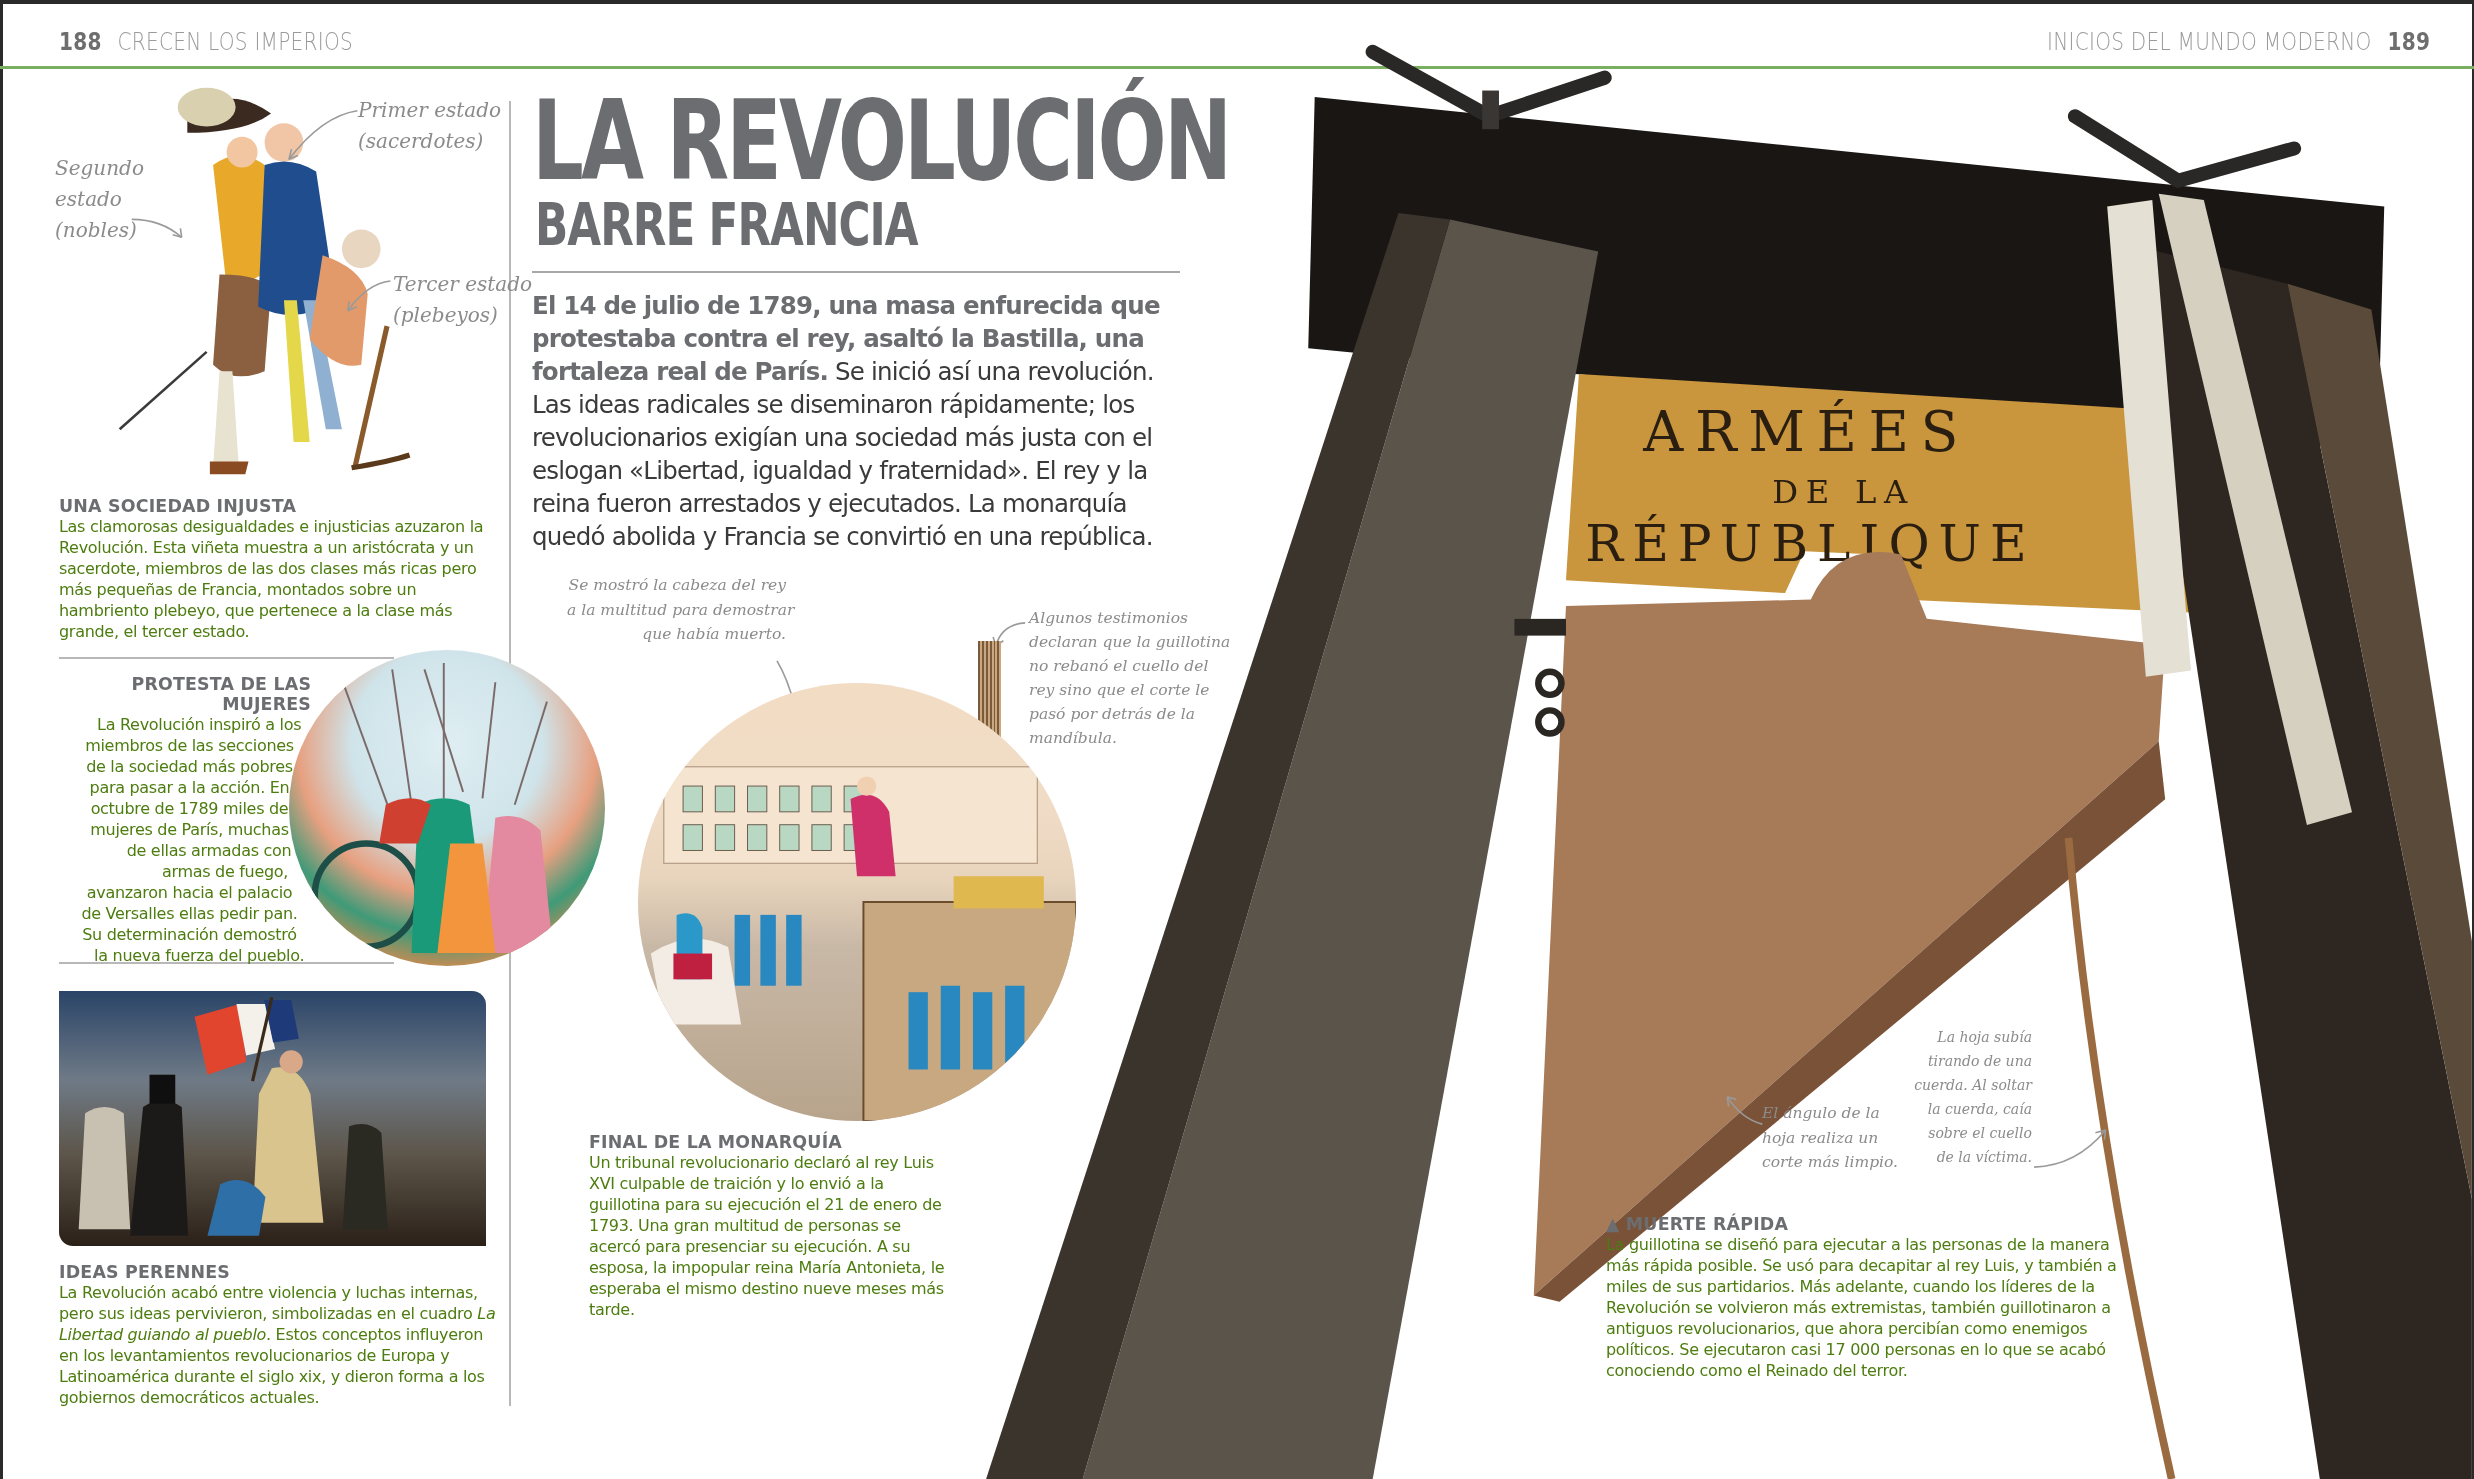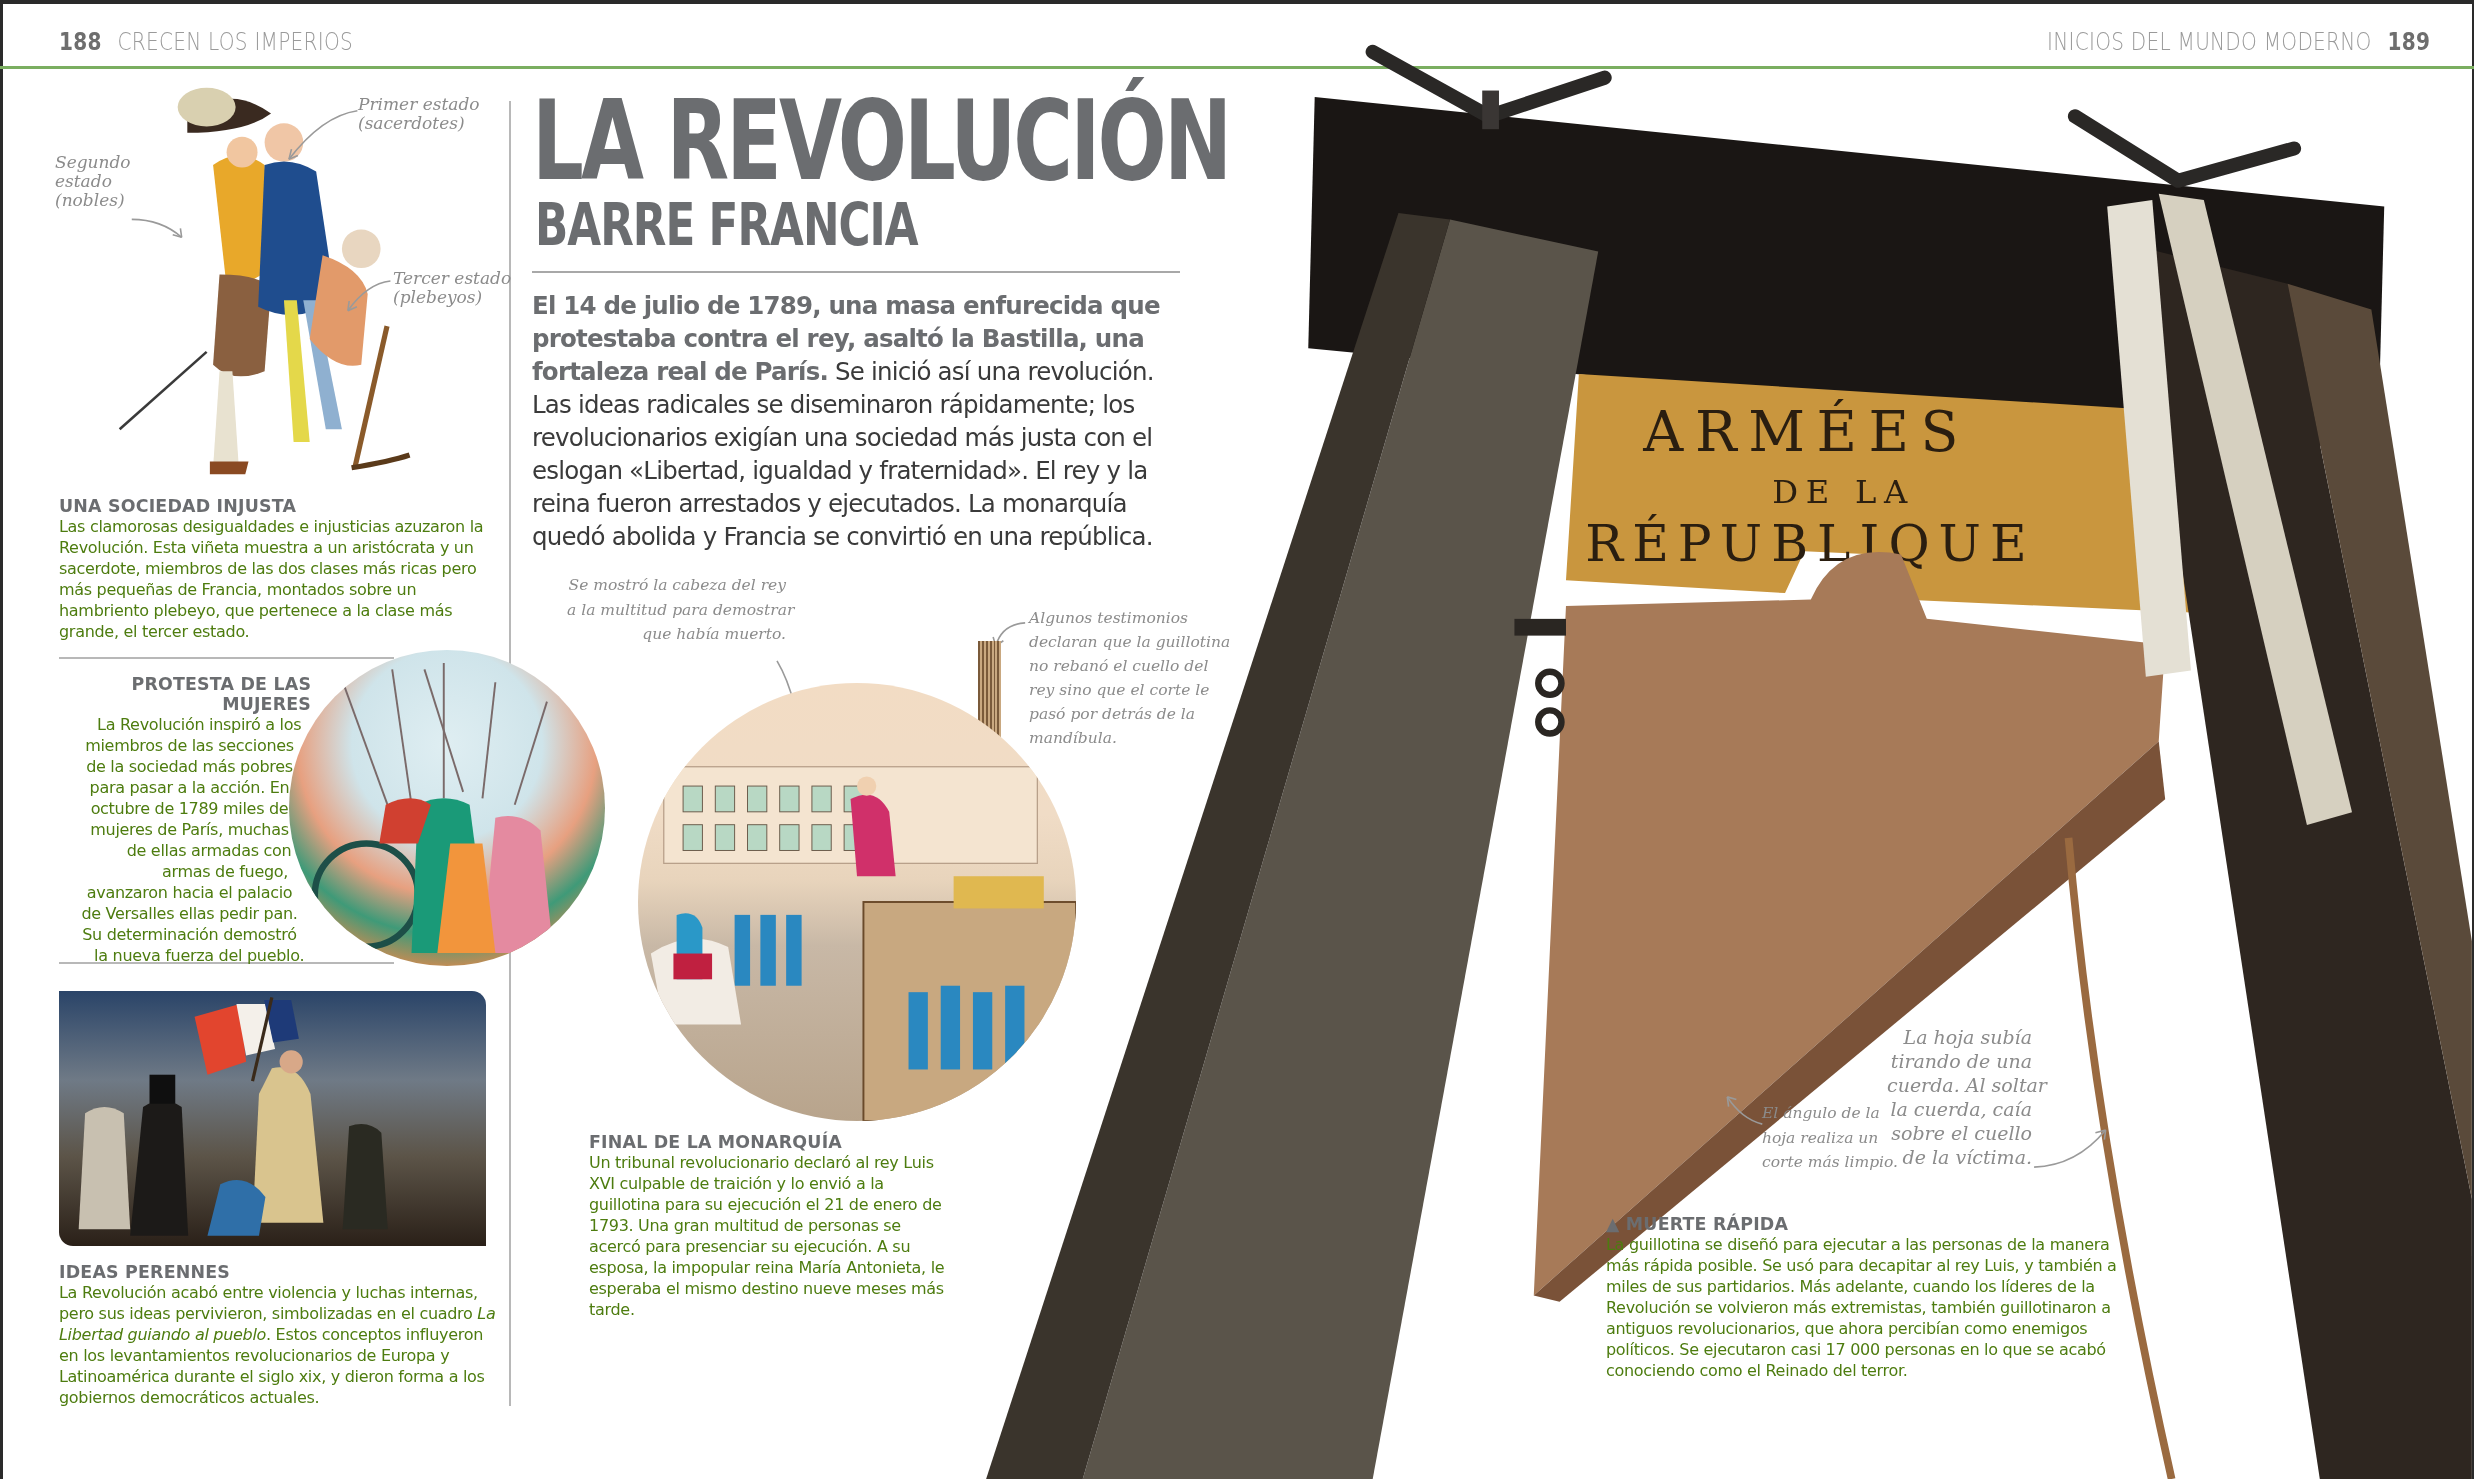--- a/index.html
+++ b/index.html
@@ -11,21 +11,21 @@
   .frame-left { position: absolute; left: 0; top: 0; width: 2.6px; height: 1479px; background: #2a2a2a; }
   .frame-right { position: absolute; right: 0; top: 0; width: 2.6px; height: 1479px; background: #2a2a2a; }
   .header-rule { position: absolute; left: 0; top: 66px; width: 2475px; height: 2.6px; background: #7aae60; }
   .folio { position: absolute; top: 27px; font-size: 24.5px; color: #9a9a9a; letter-spacing: 0.3px;
     font-family: "DejaVu Sans", sans-serif; font-weight: 300; transform: scaleX(0.82); }
   .folio b { color: #6e6e6e; font-weight: 700; margin: 0 19.3px; }
   .folio-left { left: 59px; transform-origin: left center; }
   .folio-right { right: 45px; transform-origin: right center; }
 
   .col-rule { position: absolute; background: #b8b8b8; }
-  .hand { font-family: "DejaVu Serif", serif; font-style: italic; color: #8b8b8b; font-size: 17px; line-height: 19px; }
+  .hand { font-family: "DejaVu Serif", serif; font-style: italic; color: #8b8b8b; font-size: 20px; line-height: 31px; }
   .cap-head { font-family: "DejaVu Sans", sans-serif; font-weight: 700; color: #6b6d70; font-size: 17.4px; letter-spacing: 0.2px; margin: 0; }
   .cap-body { font-family: "DejaVu Sans", sans-serif; font-size: 16px; line-height: 21px; color: #4d7c0f; margin: 0; letter-spacing: -0.3px; }
   .cap-body i { font-style: italic; }
 
   .title-main { position: absolute; left: 532px; top: 90px; font-family: "DejaVu Sans", sans-serif; font-weight: 700;
     font-size: 110px; line-height: 103px; color: #6b6d70; letter-spacing: -3.9px; transform: scaleX(0.74); transform-origin: left top; white-space: nowrap; }
   .title-sub { position: absolute; left: 535px; top: 193px; font-family: "DejaVu Sans", sans-serif; font-weight: 700;
     font-size: 59px; line-height: 64px; color: #6b6d70; letter-spacing: -1.3px; transform: scaleX(0.74); transform-origin: left top; white-space: nowrap; }
   .title-rule { position: absolute; left: 532px; top: 271px; width: 648px; height: 1.9px; background: #a8a8a8; }
   .intro { position: absolute; left: 532px; top: 289px; width: 651px; font-family: "DejaVu Sans", sans-serif; font-size: 24.5px; line-height: 33px; color: #3a3a3a; letter-spacing: -0.8px; }
@@ -257,21 +257,21 @@
   </svg>
 </div>
 
 <div class="hand" style="position:absolute; left:1762px; top:1101px; white-space:pre; font-size:15.5px; line-height:24.5px;">El ángulo de la
 hoja realiza un
 corte más limpio.</div>
 <svg class="arrow" style="left:1722px; top:1093px;" width="43" height="35" viewBox="0 0 66 54">
     <path d="M62 48 Q30 40 8 6" stroke="#9a9a9a" stroke-width="2.5" fill="none"></path>
     <path d="M8 6 l2 15 M8 6 l14 4" stroke="#9a9a9a" stroke-width="2.5"></path>
   </svg>
-<div class="hand" style="position:absolute; left:1887px; top:1025px; width:145px; white-space:pre; text-align:right; font-size:19px; line-height:24px;">La hoja subía
+<div class="hand" style="position:absolute; left:1887px; top:1025px; width:145px; white-space:pre; text-align:right; font-size:14px; line-height:24px;">La hoja subía
 tirando de una
 cuerda. Al soltar
 la cuerda, caía
 sobre el cuello
 de la víctima.</div>
 <svg class="arrow" style="left:2031px; top:1125px;" width="79" height="46" viewBox="0 0 122 72">
     <path d="M4 66 Q70 64 116 8" stroke="#9a9a9a" stroke-width="2.5" fill="none"></path>
     <path d="M116 8 l-16 4 M116 8 l-2 15" stroke="#9a9a9a" stroke-width="2.5"></path>
   </svg>
 

